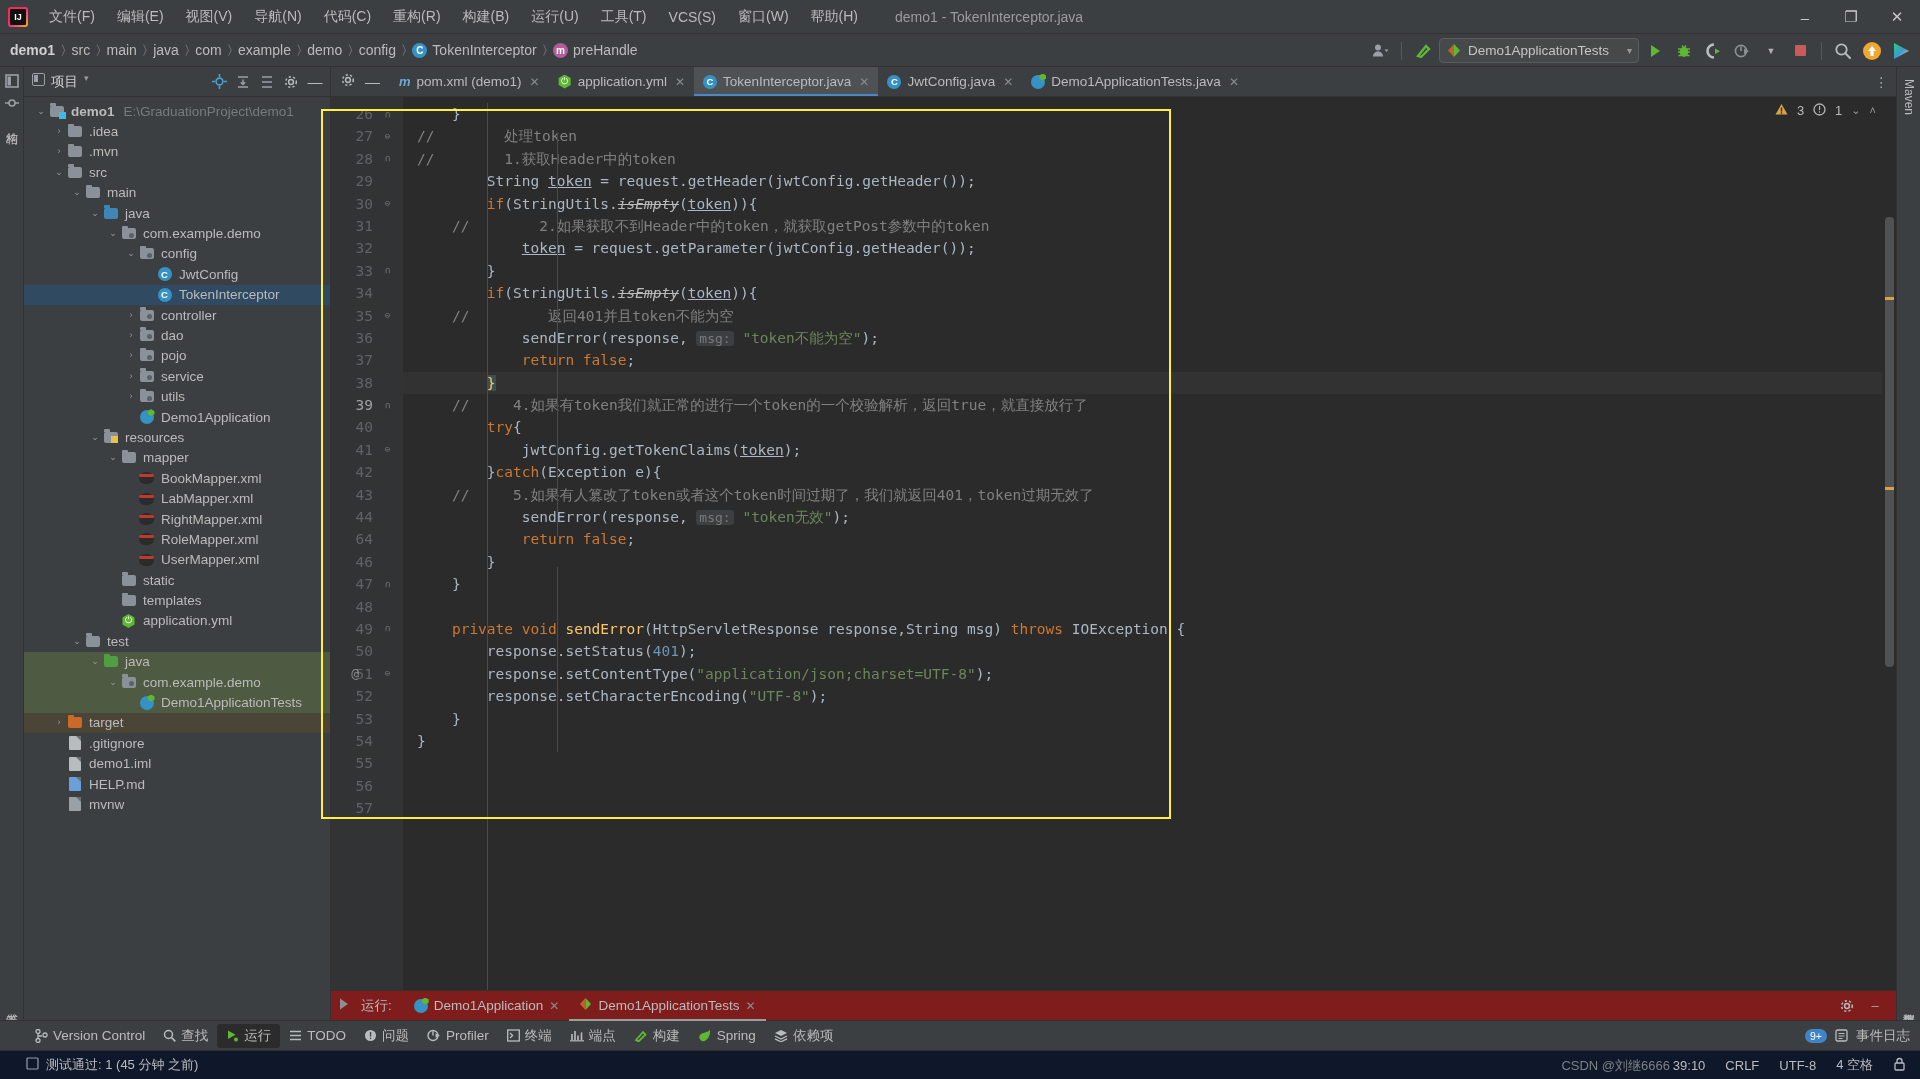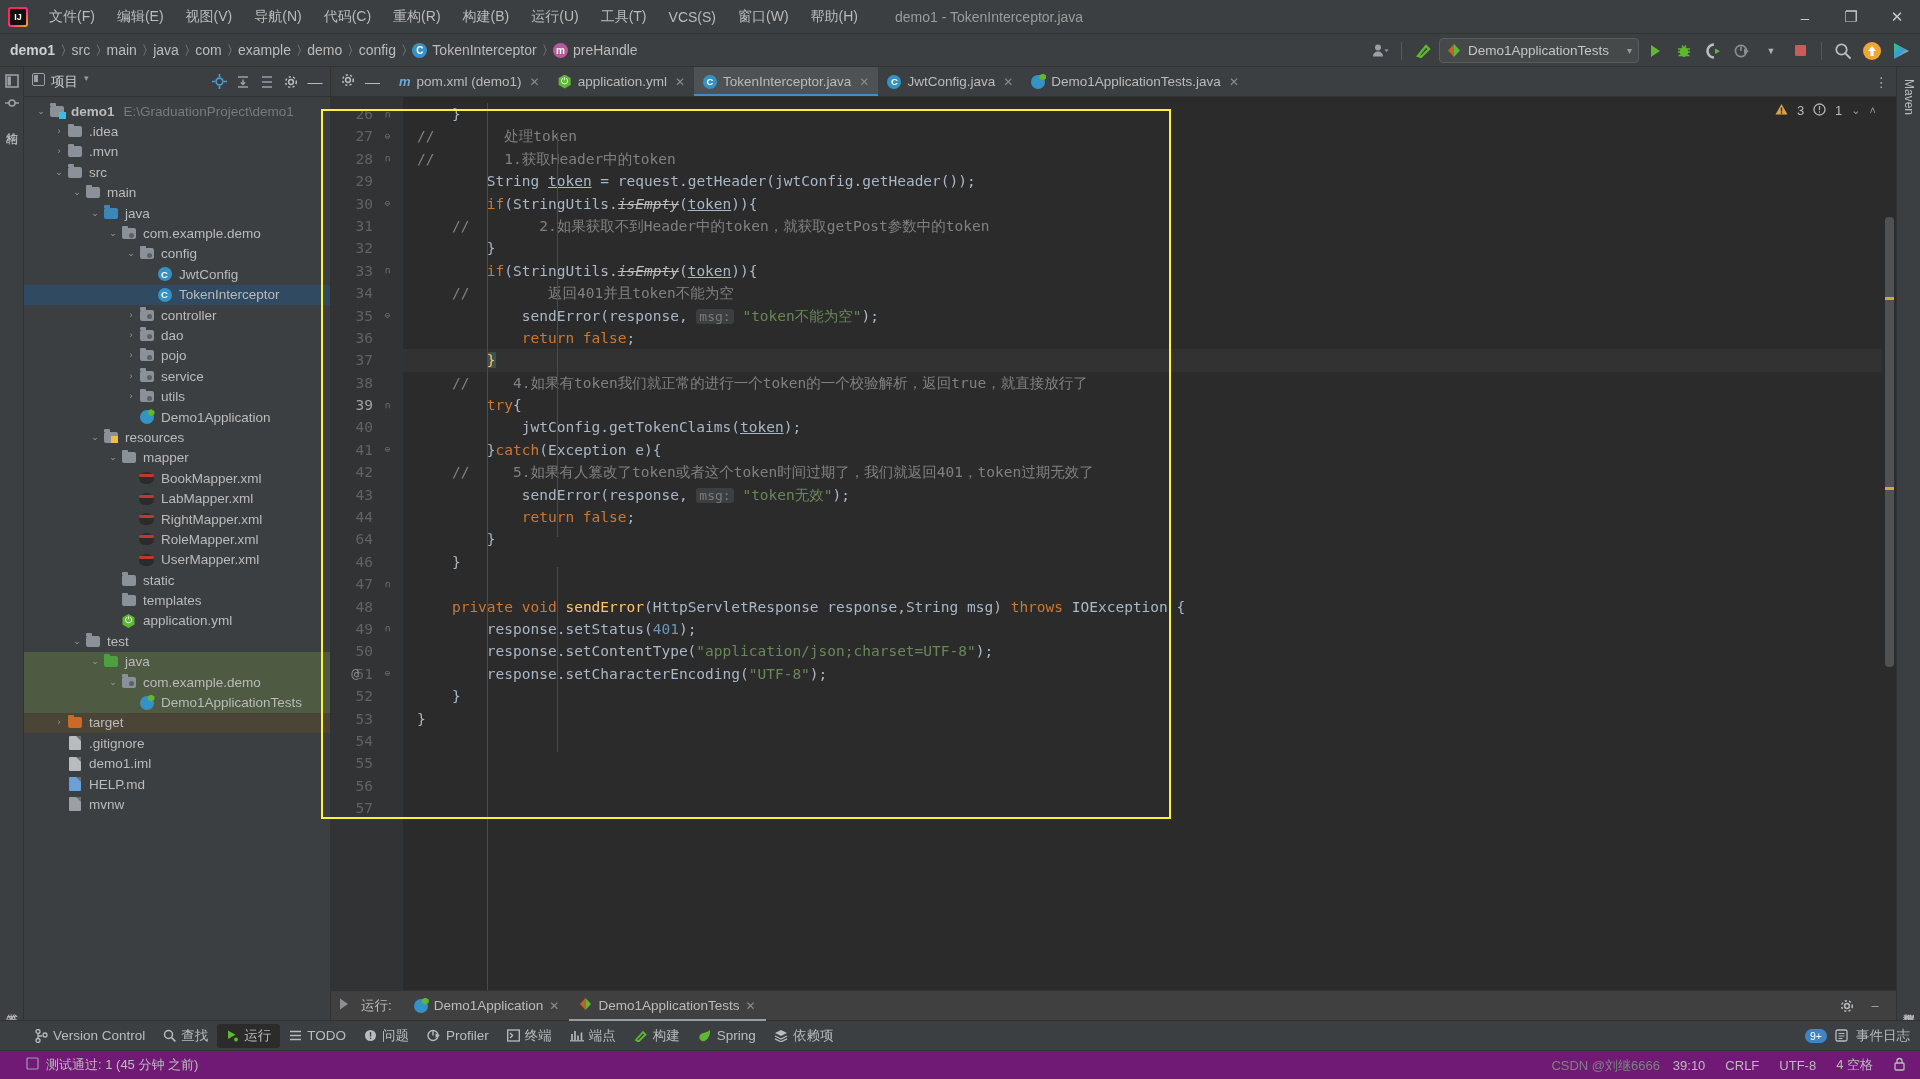--- a/index.html
+++ b/index.html
@@ -178,41 +178,41 @@
 
   .insp{
     position:absolute;top:0;right:14px;height:26px;display:flex;align-items:center;gap:9px;
     padding-right:6px;font-size:13px;color:#bbbbbb;z-index:10;
   }
   .warnic{color:#d9a343;}
   .errw{color:#bfbfbf;}
 
   
   .runstrip{
-    height:30px;flex:0 0 30px;background:#404040;border-top:1px solid #323232;
+    height:30px;flex:0 0 30px;background:#7f1d1d;border-top:1px solid #323232;
     display:flex;align-items:center;padding-left:6px;gap:0; position:relative;
   }
   .runlabel{color:#bbb;font-size:13.5px;margin:0 12px 0 24px;}
   .runtab{display:flex;align-items:center;gap:6px;padding:0 10px;height:30px;font-size:13.5px;color:#bbbbbb;position:relative;}
   .runtab.active:after{content:"";position:absolute;left:0;right:0;bottom:0;height:2px;background:#9a9da0;}
   .runstrip-right{margin-left:auto;display:flex;align-items:center;gap:6px;padding-right:10px;color:#aaa;}
 
   
   .bottombar{
     height:30px;flex:0 0 30px;background:#3c3f41;border-top:1px solid #323232;
     display:flex;align-items:center;padding-left:26px;gap:0;
   }
   .bitem{display:flex;align-items:center;gap:5px;padding:3px 9px;font-size:13.5px;color:#bbbbbb;border-radius:3px;}
   .bitem.sel{background:#2b2b2b;}
   .bright{margin-left:auto;display:flex;align-items:center;gap:8px;padding-right:10px;}
   .badge-evt{background:#3f84c6;color:#fff;border-radius:9px;font-size:10.5px;padding:0 5px;height:14px;display:flex;align-items:center;}
 
   
   .statusbar{
-    height:29px;flex:0 0 29px;background:#701a75;border-top:1px solid #323232;
+    height:29px;flex:0 0 29px;background:#0f172a;border-top:1px solid #323232;
     display:flex;align-items:center;padding-left:26px;font-size:13px;color:#bbbbbb;
   }
   .sright{margin-left:auto;display:flex;align-items:center;gap:20px;padding-right:14px;}
   .wm{color:#7e8184;font-size:13px;}
 
   .tri{width:0;height:0;border-left:9px solid #5fb832;border-top:6px solid transparent;border-bottom:6px solid transparent;}
   .stopsq{width:11px;height:11px;background:#cb5b5b;border-radius:1px;}
 </style>
 </head>
 <body>
@@ -766,20 +766,21 @@
         <div class="codearea" id="codearea">
           <div class="vguide" style="left:84px;top:6px;bottom:0;"></div>
           <div class="vguide" style="left:154px;top:35px;height:405px;"></div>
           <div class="vguide" style="left:154px;top:470px;height:185px;"></div>
         <div class="cline"><span class="id">    }</span></div>
             <div class="cline"><span class="cmt">//</span><span class="cmt">        处理token</span></div>
             <div class="cline"><span class="cmt">//</span><span class="cmt">        1.获取Header中的token</span></div>
             <div class="cline"><span class="id">        </span><span class="id">String</span><span class="id"> </span><span class="stat">token</span><span class="id"> = request.getHeader(jwtConfig.getHeader());</span></div>
             <div class="cline"><span class="id">        </span><span class="kw">if</span><span class="id">(StringUtils.</span><span class="strike">isEmpty</span><span class="id">(</span><span class="stat">token</span><span class="id">)){</span></div>
             <div class="cline"><span class="cmt">    //</span><span class="cmt">        2.如果获取不到Header中的token，就获取getPost参数中的token</span></div>
+            <div class="cline"><span class="id">            </span><span class="stat">token</span><span class="id"> = request.getParameter(jwtConfig.getHeader());</span></div>
             <div class="cline"><span class="id">        }</span></div>
             <div class="cline"><span class="id">        </span><span class="kw">if</span><span class="id">(StringUtils.</span><span class="strike">isEmpty</span><span class="id">(</span><span class="stat">token</span><span class="id">)){</span></div>
             <div class="cline"><span class="cmt">    //</span><span class="cmt">         返回401并且token不能为空</span></div>
             <div class="cline"><span class="id">            sendError(response, </span><span class="hint">msg:</span><span class="id"> </span><span class="str">"token不能为空"</span><span class="id">);</span></div>
             <div class="cline"><span class="id">            </span><span class="kw">return false</span><span class="id">;</span></div>
             <div class="cline cur"><span class="id">        <span class="brmatch">}</span></span></div>
             <div class="cline"><span class="cmt">    //</span><span class="cmt">     4.如果有token我们就正常的进行一个token的一个校验解析，返回true，就直接放行了</span></div>
             <div class="cline"><span class="id">        </span><span class="kw">try</span><span class="id">{</span></div>
             <div class="cline"><span class="id">            jwtConfig.getTokenClaims(</span><span class="stat">token</span><span class="id">);</span></div>
             <div class="cline"><span class="id">        }</span><span class="kw">catch</span><span class="id">(Exception e){</span></div>
@@ -992,14 +993,14 @@
       <span>4 空格</span>
       <span>
         <svg width="13" height="14" viewBox="0 0 13 14">
             <rect x="2" y="6" width="9" height="7" rx="1" fill="none" stroke="#b9bcbf" stroke-width="1.3"></rect>
             <path d="M4 6V4a2.5 2.5 0 0 1 5 0v2" fill="none" stroke="#b9bcbf" stroke-width="1.3"></path>
           </svg>
       </span>
     </div>
   </div>
 
-  <div class="wm" style="position:absolute;right:260px;bottom:4px;">CSDN @刘继6666</div>
+  <div class="wm" style="position:absolute;right:250px;bottom:4px;">CSDN @刘继6666</div>
 </div>
 
 </body></html>

